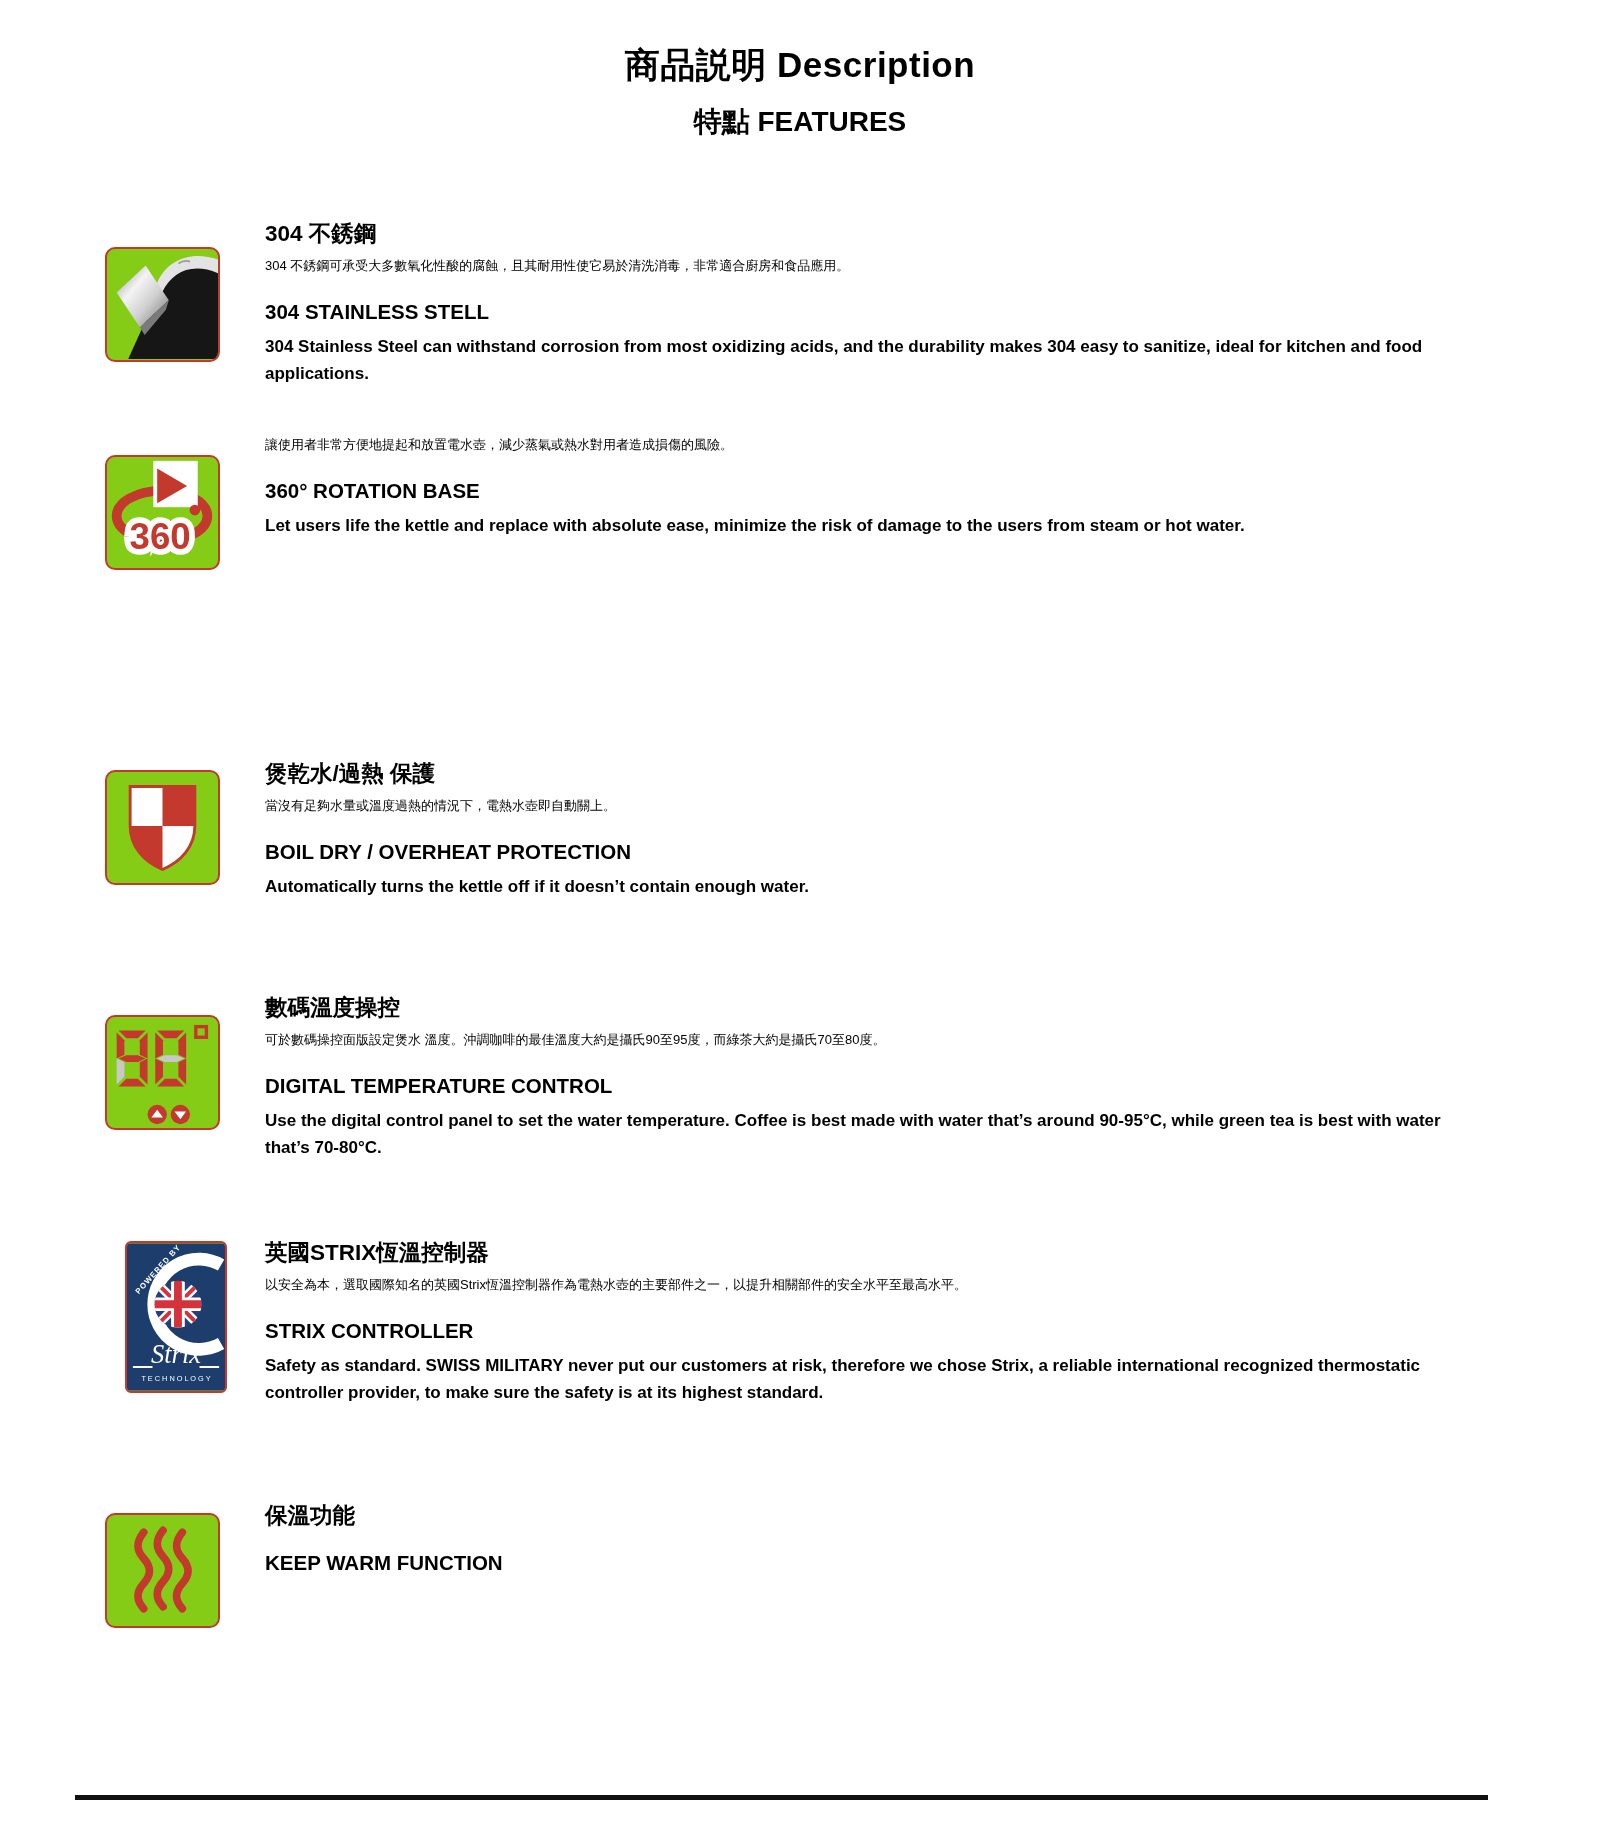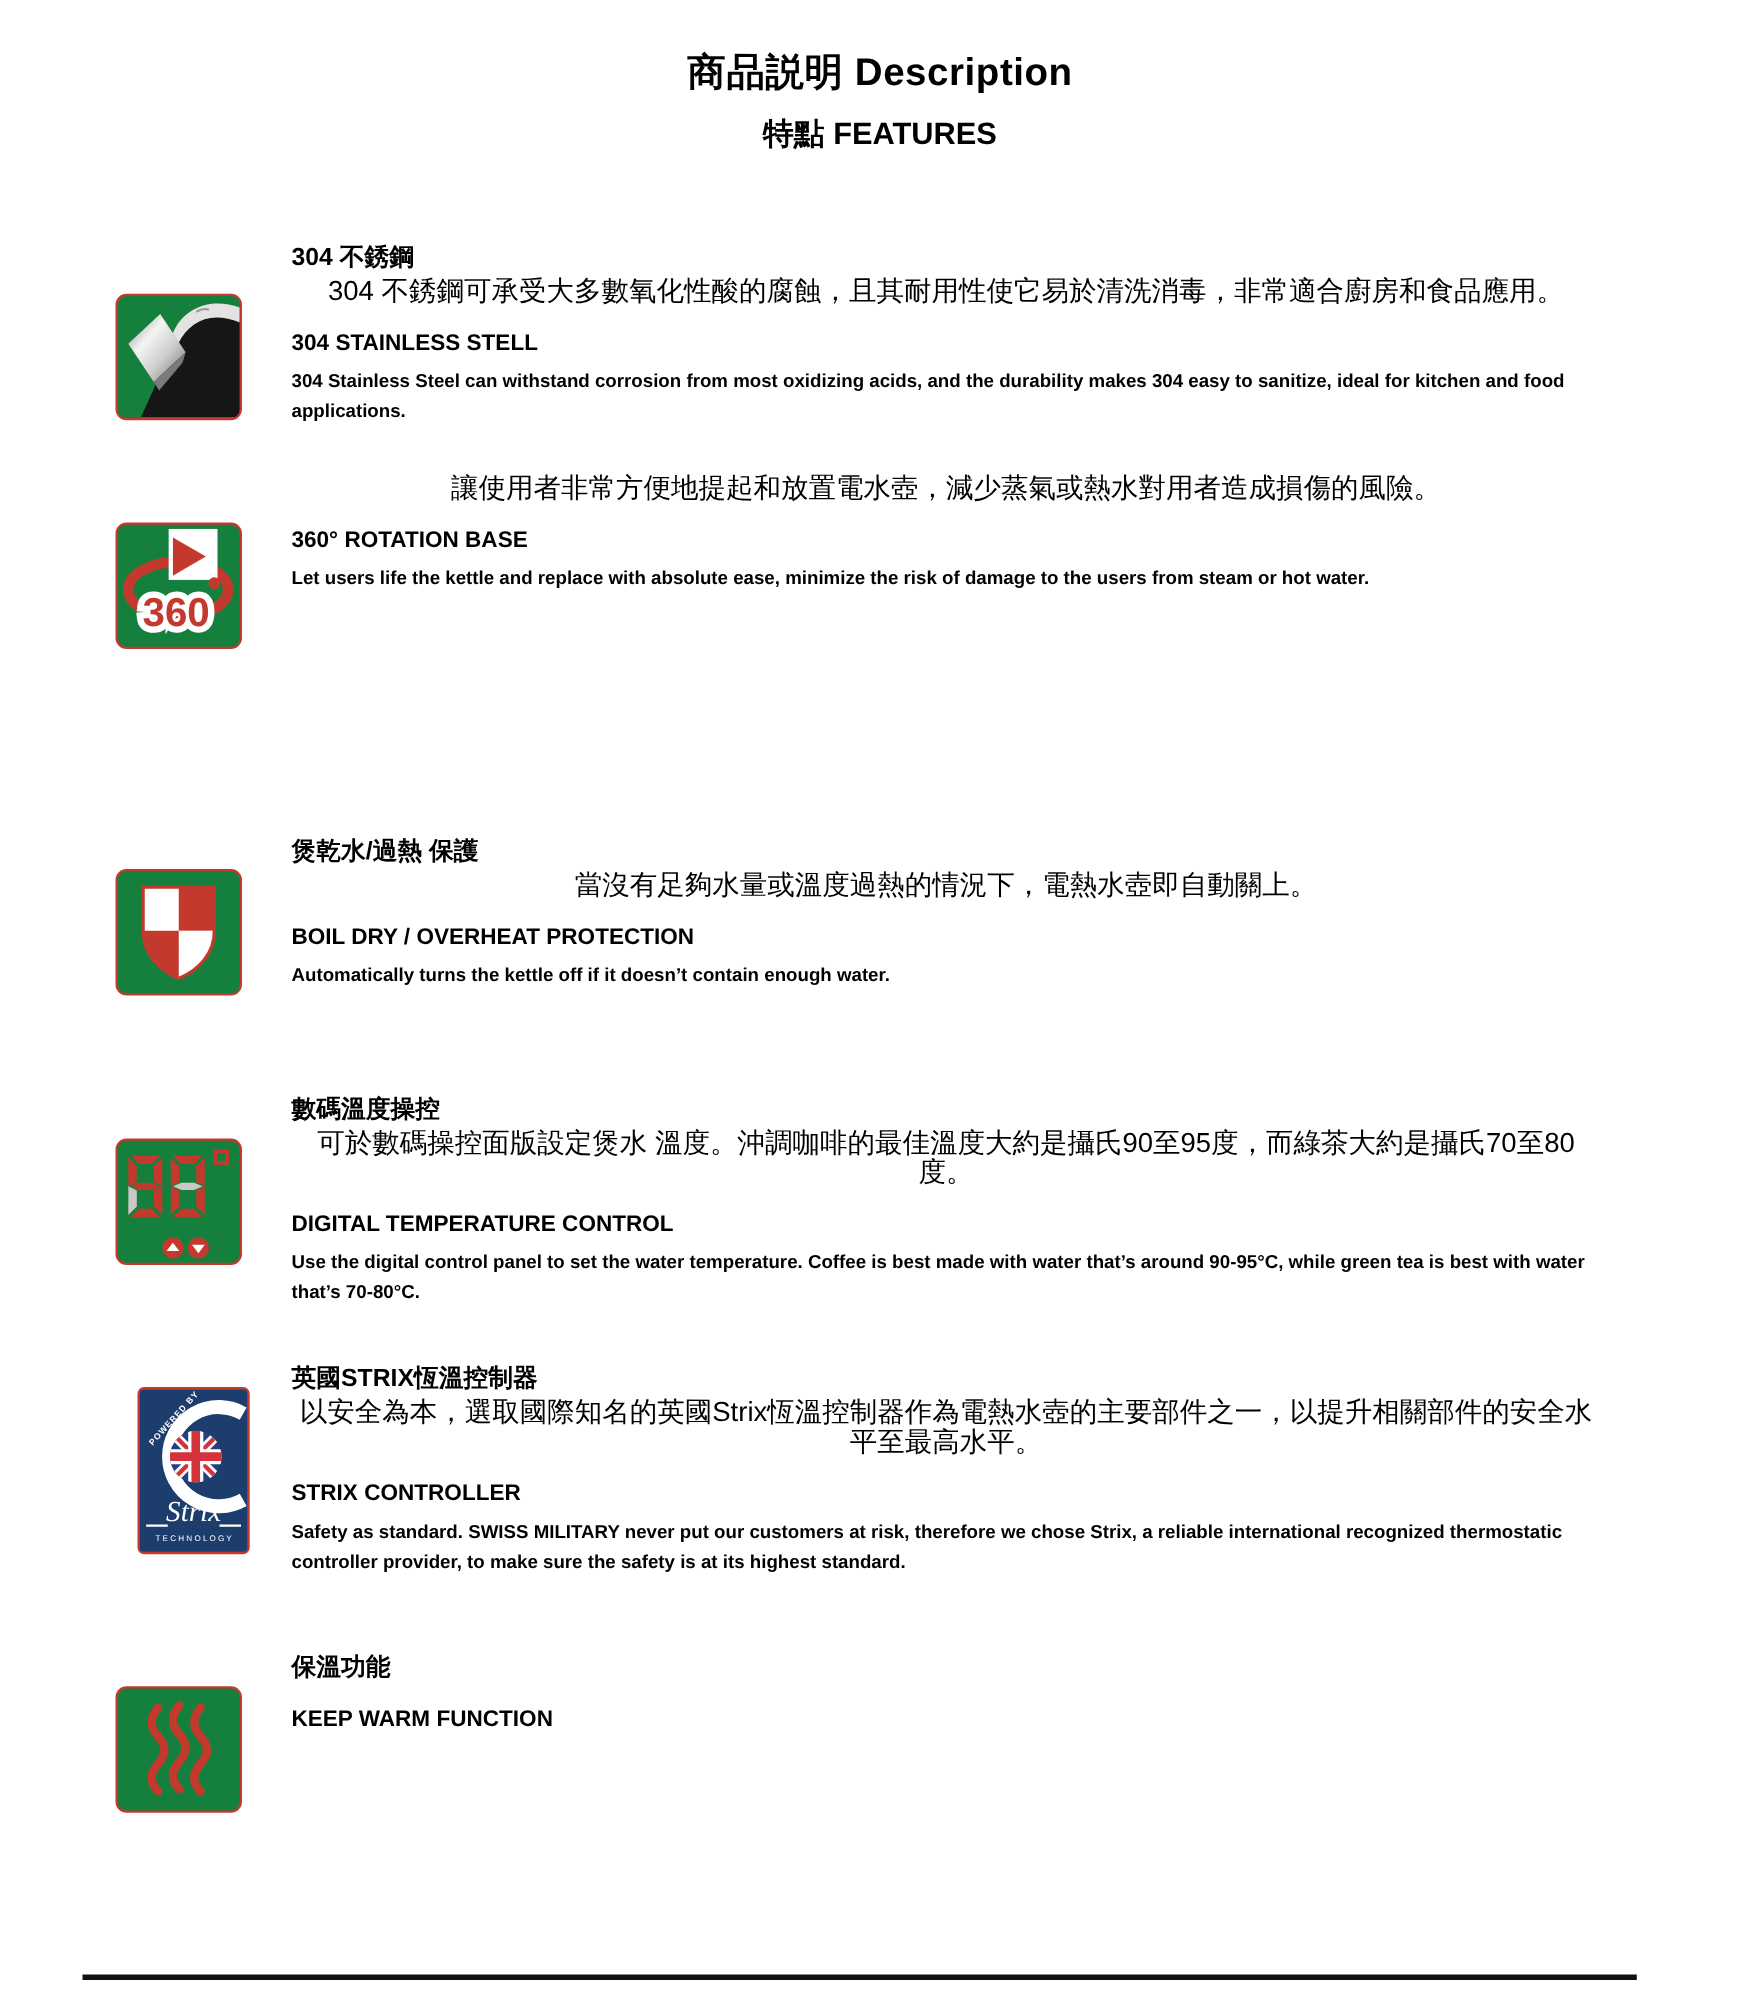--- a/index.html
+++ b/index.html
@@ -27,33 +27,33 @@
   .row-2 { top: 427px; }
   .row-3 { top: 760px; }
   .row-4 { top: 994px; }
   .row-5 { top: 1239px; }
   .row-6 { top: 1502px; }
 
   .icon-box {
     position: absolute; left: 105px;
     width: 115px; height: 115px;
     border: 2px solid #C4392E; border-radius: 10px;
-    background: #15803d; overflow: hidden; margin-top: 20px;
+    background: #84cc16; overflow: hidden;
   }
   .row-1 .icon-box { top: 27px; }
   .row-2 .icon-box { top: 28px; }
   .row-3 .icon-box { top: 10px; }
   .row-4 .icon-box { top: 21px; }
   .row-5 .icon-box { top: 2px; left: 125px; width: 102px; height: 152px; border-radius: 6px; }
   .row-6 .icon-box { top: 11px; }
   .icon-box svg { display: block; width: 100%; height: 100%; }
 
   .feature-text { margin-left: 265px; width: 1190px; }
   .zh-title { font-size: 22.5px; font-weight: 700; line-height: 28px; }
-  .zh-desc  { font-size: 25px; font-weight: 400; line-height: 27px; margin-top: 4px; text-align: center; }
+  .zh-desc  { font-size: 13px; font-weight: 400; line-height: 27px; margin-top: 4px; }
   .en-title { font-size: 20.5px; font-weight: 700; line-height: 26px; margin-top: 20px; }
   .en-desc  { font-size: 17px; font-weight: 700; line-height: 27px; margin-top: 8px; }
 
   .bottom-rule {
     position: absolute; left: 75px; top: 1795px;
     width: 1413px; height: 5px; background: #111;
   }
 </style>
 </head>
 <body>

